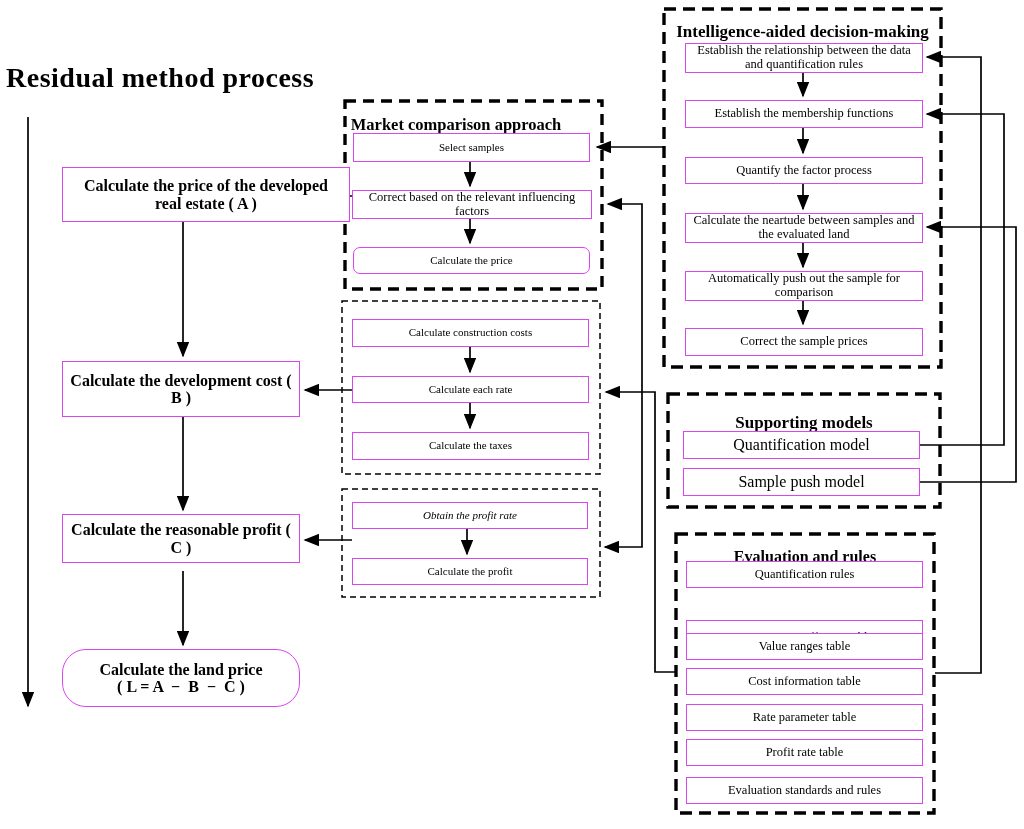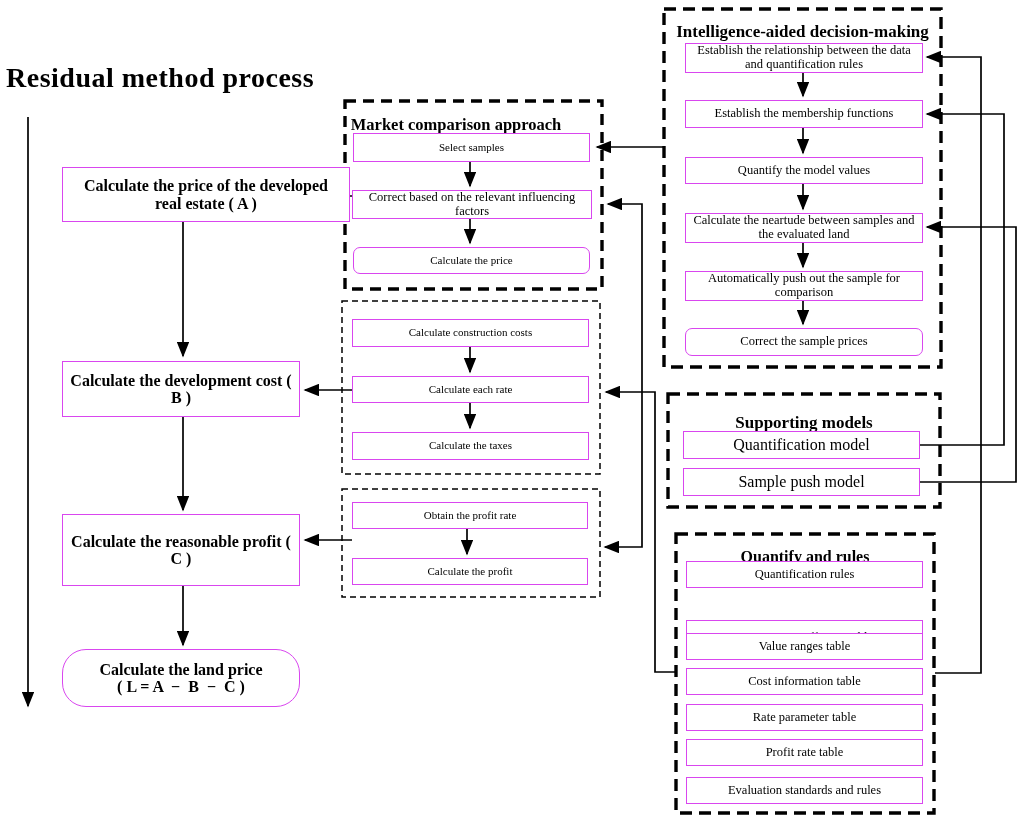--- a/index.html
+++ b/index.html
@@ -129,47 +129,47 @@
           <polyline points="920,482 1016,482 1016,227 927,227" marker-end="url(#arr)"></polyline>
         </g>
     </g>
   </svg>
 
   <div class="main-title" style="left:6px;top:62px;">Residual method process</div>
 
   <div class="group-title" style="left:331px;top:104px;width:250px;font-size:16.5px;">Market comparison approach</div>
   <div class="group-title" style="left:664px;top:11px;width:277px;font-size:17px;">Intelligence-aided decision-making</div>
   <div class="group-title" style="left:668px;top:402px;width:272px;font-size:17px;">Supporting models</div>
-  <div class="group-title" style="left:676px;top:537px;width:258px;font-size:16px;">Quantify and rules</div>
+  <div class="group-title" style="left:676px;top:537px;width:258px;font-size:16px;">Evaluation and rules</div>
 
   <div class="node big" style="left:62px;top:167px;width:288px;height:55px;">Calculate the price of the developed real estate ( A )</div>
   <div class="node big" style="left:62px;top:361px;width:238px;height:56px;">Calculate the development cost ( B )</div>
-  <div class="node big" style="left:62px;top:514px;width:238px;height:72px;font-family:Liberation Serif, serif;">Calculate the reasonable profit ( C )</div>
+  <div class="node big" style="left:62px;top:514px;width:238px;height:49px;font-family:Liberation Serif, serif;">Calculate the reasonable profit ( C )</div>
   <div class="node big stack" style="left:62px;top:649px;width:238px;height:58px;border-radius:24px;">
     <div>Calculate the land price</div>
     <div class="formula">( L = A  −  B  −  C )</div>
   </div>
 
   <div class="node small" style="left:353px;top:133px;width:237px;height:29px;">Select samples</div>
   <div class="node tiny" style="left:352px;top:190px;width:240px;height:29px;">Correct based on the relevant influencing factors</div>
   <div class="node small" style="left:353px;top:247px;width:237px;height:27px;border-radius:7px;">Calculate the price</div>
 
   <div class="node small" style="left:352px;top:319px;width:237px;height:28px;">Calculate construction costs</div>
   <div class="node small" style="left:352px;top:376px;width:237px;height:27px;">Calculate each rate</div>
   <div class="node small" style="left:352px;top:432px;width:237px;height:28px;">Calculate the taxes</div>
 
-  <div class="node small" style="left:352px;top:502px;width:236px;height:27px;">Obtain the profit rate</div>
+  <div class="node small" style="left:352px;top:502px;width:236px;height:27px;font-style:italic;">Obtain the profit rate</div>
   <div class="node small" style="left:352px;top:558px;width:236px;height:27px;">Calculate the profit</div>
 
   <div class="node tiny" style="left:685px;top:43px;width:238px;height:30px;">Establish the relationship between the data and quantification rules</div>
   <div class="node tiny" style="left:685px;top:100px;width:238px;height:28px;">Establish the membership functions</div>
-  <div class="node tiny" style="left:685px;top:157px;width:238px;height:27px;">Quantify the model values</div>
+  <div class="node tiny" style="left:685px;top:157px;width:238px;height:27px;">Quantify the factor process</div>
   <div class="node tiny" style="left:685px;top:213px;width:238px;height:30px;">Calculate the neartude between samples and the evaluated land</div>
   <div class="node tiny" style="left:685px;top:271px;width:238px;height:30px;">Automatically push out the sample for comparison</div>
-  <div class="node tiny" style="left:685px;top:328px;width:238px;height:28px;border-radius:7px;">Correct the sample prices</div>
+  <div class="node tiny" style="left:685px;top:328px;width:238px;height:28px;">Correct the sample prices</div>
 
   <div class="node model-font" style="left:683px;top:431px;width:237px;height:28px;">Quantification model</div>
   <div class="node model-font" style="left:683px;top:468px;width:237px;height:28px;">Sample push model</div>
 
   <div class="node tiny" style="left:686px;top:561px;width:237px;height:27px;">Quantification rules</div>
   <div class="node tiny" style="left:686px;top:620px;width:237px;height:36px;">Correction coefficient table</div>
   <div class="node tiny" style="left:686px;top:633px;width:237px;height:27px;">Value ranges table</div>
   <div class="node tiny" style="left:686px;top:668px;width:237px;height:27px;">Cost information table</div>
   <div class="node tiny" style="left:686px;top:704px;width:237px;height:27px;">Rate parameter table</div>
   <div class="node tiny" style="left:686px;top:739px;width:237px;height:27px;">Profit rate table</div>

